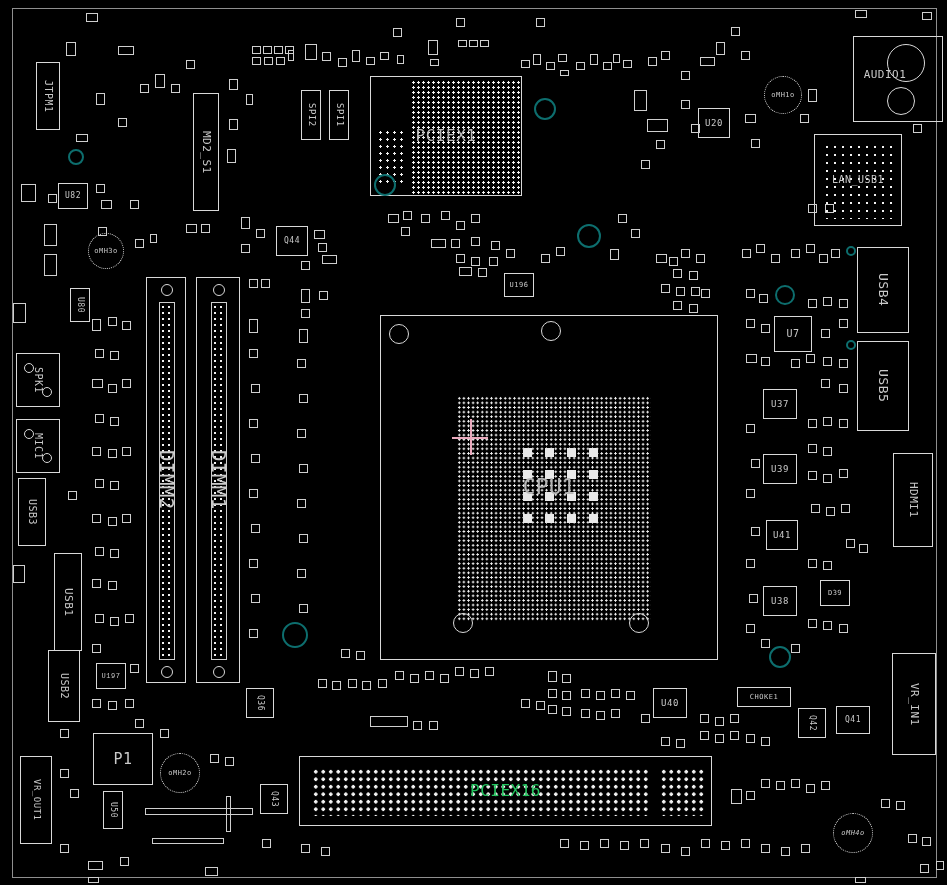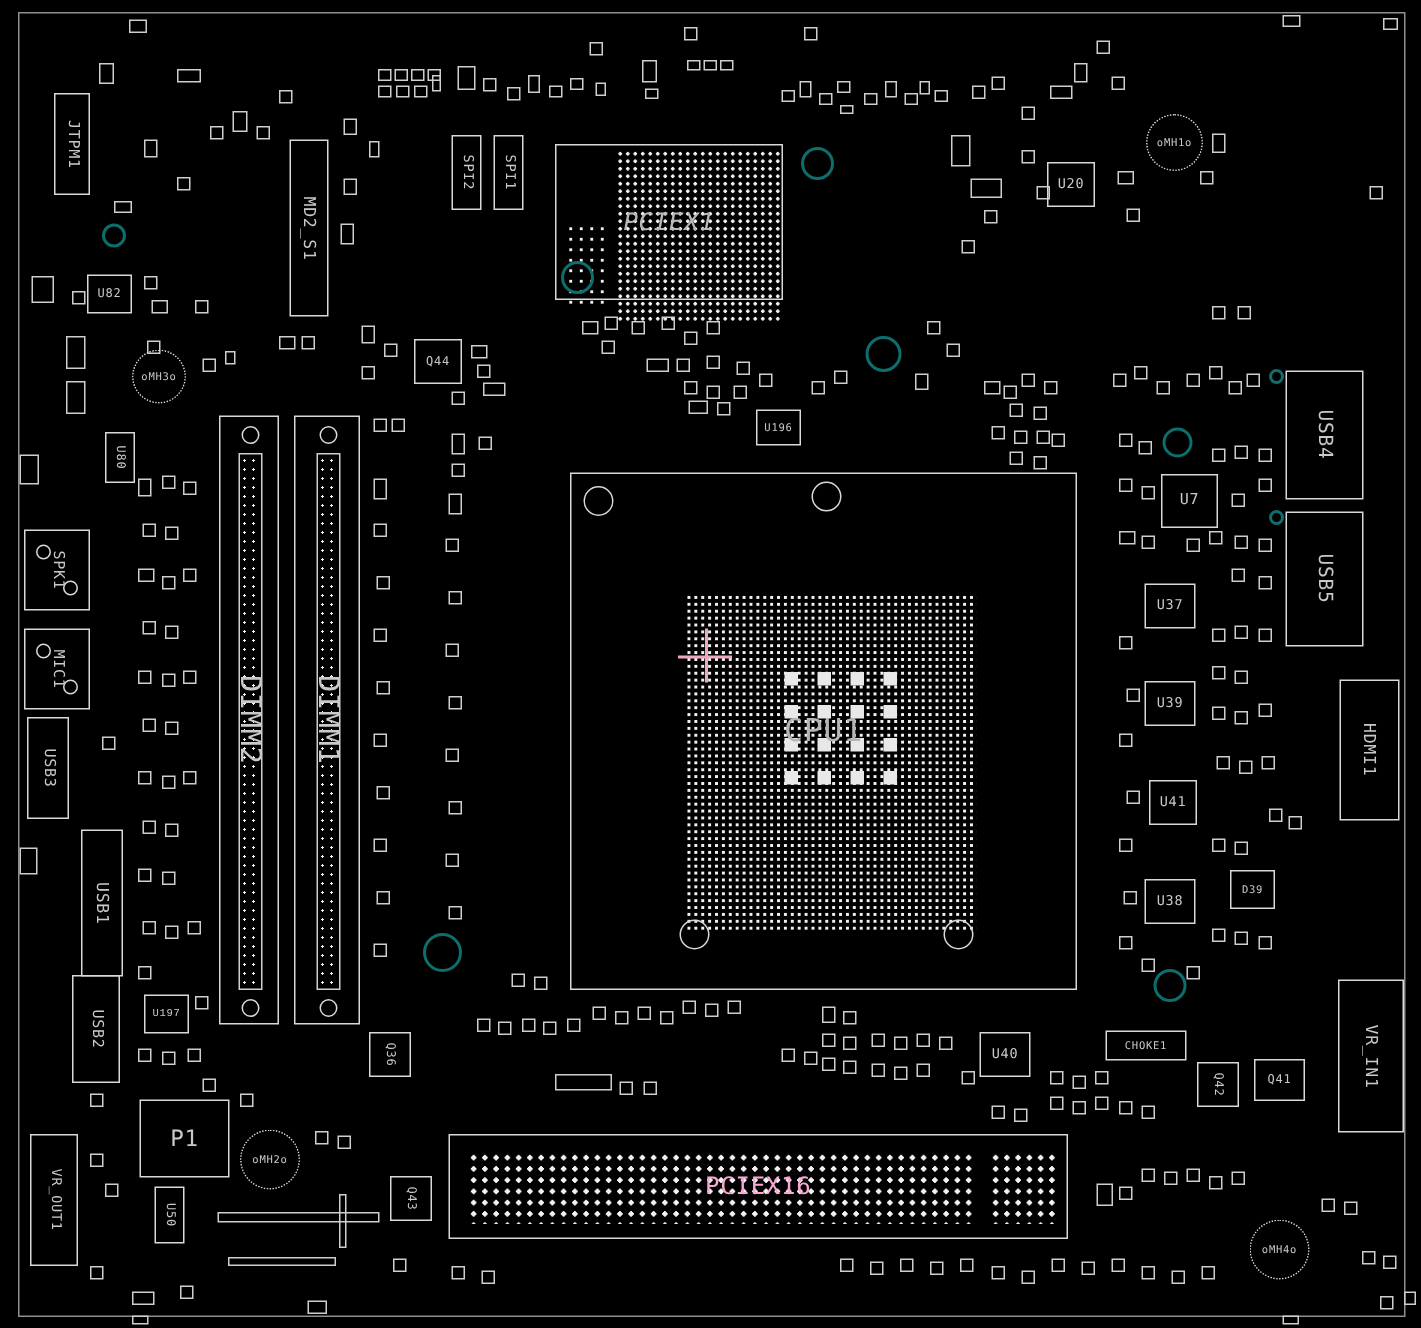--- a/index.html
+++ b/index.html
@@ -36,24 +36,33 @@
     </div>
     <div class="comp conn" style="left: 193px; top: 93px; width: 26px; height: 118px;">
       <div class="lbl v" style="font-size: 11px;">MD2_S1</div>
     </div>
     <div class="comp conn" style="left: 301px; top: 90px; width: 20px; height: 50px;">
       <div class="lbl v" style="font-size: 9px;">SPI2</div>
     </div>
     <div class="comp conn" style="left: 329px; top: 90px; width: 20px; height: 50px;">
       <div class="lbl v" style="font-size: 9px;">SPI1</div>
     </div>
-    <div class="comp conn" style="left: 370px; top: 96px; width: 152px; height: 104px; font-style: italic;">
+    <div class="comp conn" style="left: 370px; top: 76px; width: 152px; height: 120px;">
       <div class="dots" style="left: 40px; top: 3px; width: 109px; height: 114px; background-image: radial-gradient(circle, rgb(242, 242, 242) 1.2px, transparent 1.2px); background-size: 5px 5px;"></div>
       <div class="dots" style="left: 6px; top: 52px; width: 30px; height: 58px; background-image: radial-gradient(circle, rgb(242, 242, 242) 1.2px, transparent 1.2px); background-size: 7px 7px;"></div>
       <div class="lbl" style="font-size: 16px; color: rgb(185, 185, 185);">PCIEX1</div>
+    </div>
+    <div class="comp conn" style="left: 853px; top: 36px; width: 90px; height: 86px;">
+      <div class="circ" style="left: 33px; top: 7px; width: 38px; height: 38px;"></div>
+      <div class="circ" style="left: 33px; top: 50px; width: 28px; height: 28px;"></div>
+      <div class="lbl" style="font-size: 11px; inset: 26px auto auto 2px; width: 58px; height: 22px;">AUDIO1</div>
+    </div>
+    <div class="comp conn" style="left: 814px; top: 134px; width: 88px; height: 92px;">
+      <div class="dots" style="left: 8px; top: 8px; width: 72px; height: 76px; background-image: radial-gradient(circle, rgb(242, 242, 242) 1.3px, transparent 1.3px); background-size: 8px 8px;"></div>
+      <div class="lbl" style="font-size: 10px;">LAN_USB1</div>
     </div>
     <div class="comp conn" style="left: 857px; top: 247px; width: 52px; height: 86px;">
       <div class="lbl v" style="font-size: 13px;">USB4</div>
     </div>
     <div class="comp conn" style="left: 857px; top: 341px; width: 52px; height: 90px;">
       <div class="lbl v" style="font-size: 13px;">USB5</div>
     </div>
     <div class="comp conn" style="left: 893px; top: 453px; width: 40px; height: 94px;">
       <div class="lbl v" style="font-size: 11px;">HDMI1</div>
     </div>
@@ -98,21 +107,21 @@
       <div class="sq" style="left: 208px; top: 198px; width: 9px; height: 9px;"></div>
       <div class="lbl" style="font-size: 21px; color: rgb(181, 181, 181);">CPU1</div>
     </div>
     <div class="comp cross" style="left: 452px; top: 419px; width: 36px; height: 36px;">
       <div class="crossline" style="left: 0px; top: 18px; width: 36px; height: 1.5px; background: rgb(235, 169, 189);"></div>
       <div class="crossline" style="left: 18px; top: 0px; width: 1.5px; height: 36px; background: rgb(235, 169, 189);"></div>
     </div>
     <div class="comp conn" style="left: 299px; top: 756px; width: 413px; height: 70px;">
       <div class="dots" style="left: 12px; top: 11px; width: 338px; height: 48px; background-image: radial-gradient(circle, rgb(242, 242, 242) 1.6px, transparent 1.6px); background-size: 7.5px 7.5px;"></div>
       <div class="dots" style="left: 360px; top: 11px; width: 46px; height: 48px; background-image: radial-gradient(circle, rgb(242, 242, 242) 1.6px, transparent 1.6px); background-size: 7.5px 7.5px;"></div>
-      <div class="lbl" style="font-size: 16px; color: #f9a8d4;">PCIEX16</div>
+      <div class="lbl" style="font-size: 16px; color: #22c55e;">PCIEX16</div>
     </div>
     <div class="comp conn" style="left: 16px; top: 353px; width: 44px; height: 54px;">
       <div class="circ" style="left: 7px; top: 9px; width: 10px; height: 10px;"></div>
       <div class="circ" style="left: 25px; top: 33px; width: 10px; height: 10px;"></div>
       <div class="lbl v" style="font-size: 10px;">SPK1</div>
     </div>
     <div class="comp conn" style="left: 16px; top: 419px; width: 44px; height: 54px;">
       <div class="circ" style="left: 7px; top: 9px; width: 10px; height: 10px;"></div>
       <div class="circ" style="left: 25px; top: 33px; width: 10px; height: 10px;"></div>
       <div class="lbl v" style="font-size: 10px;">MIC1</div>
@@ -191,21 +200,21 @@
     </div>
     <div class="comp mh" style="left: 160px; top: 753px; width: 40px; height: 40px; border-color: rgb(217, 217, 217);">
       <div class="lbl" style="font-size: 7px;">oMH2o</div>
     </div>
     <div class="comp conn" style="left: 103px; top: 791px; width: 20px; height: 38px;">
       <div class="lbl v" style="font-size: 8px;">U50</div>
     </div>
     <div class="comp conn" style="left: 260px; top: 784px; width: 28px; height: 30px;">
       <div class="lbl v" style="font-size: 8px;">Q43</div>
     </div>
-    <div class="comp mh" style="left: 833px; top: 813px; width: 40px; height: 40px; border-color: rgb(217, 217, 217);">
+    <div class="comp mh" style="left: 833px; top: 813px; width: 40px; height: 40px; border-color: rgb(217, 217, 217); font-style: italic;">
       <div class="lbl" style="font-size: 7px;">oMH4o</div>
     </div>
     <div class="comp hole" style="left: 68px; top: 149px; width: 16px; height: 16px; border: 2px solid rgb(13, 110, 110);"></div>
     <div class="comp hole" style="left: 374px; top: 174px; width: 22px; height: 22px; border: 2px solid rgb(13, 110, 110);"></div>
     <div class="comp hole" style="left: 534px; top: 98px; width: 22px; height: 22px; border: 2px solid rgb(13, 110, 110);"></div>
     <div class="comp hole" style="left: 577px; top: 224px; width: 24px; height: 24px; border: 2px solid rgb(13, 110, 110);"></div>
     <div class="comp hole" style="left: 775px; top: 285px; width: 20px; height: 20px; border: 2px solid rgb(13, 110, 110);"></div>
     <div class="comp hole" style="left: 282px; top: 622px; width: 26px; height: 26px; border: 2px solid rgb(13, 110, 110);"></div>
     <div class="comp hole" style="left: 769px; top: 646px; width: 22px; height: 22px; border: 2px solid rgb(13, 110, 110);"></div>
     <div class="comp hole" style="left: 846px; top: 246px; width: 10px; height: 10px; border: 2px solid rgb(13, 110, 110);"></div>

